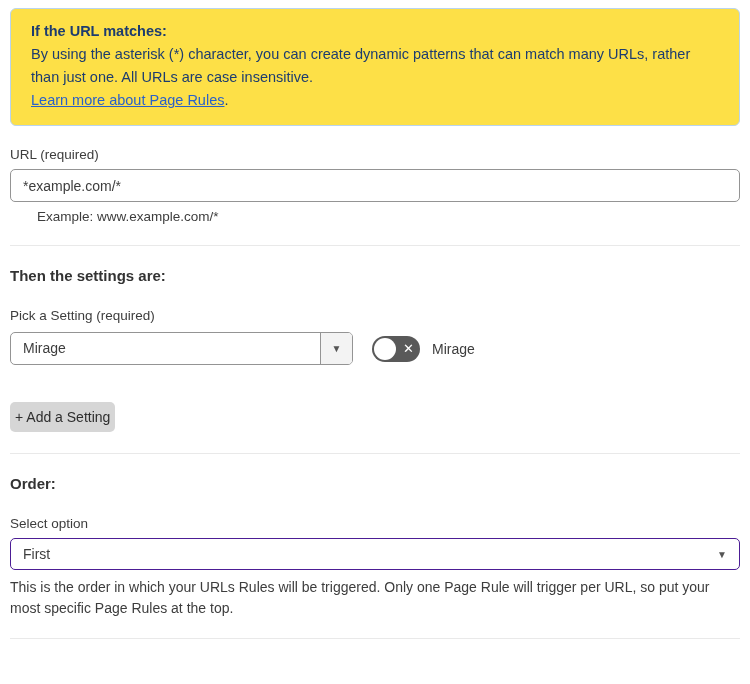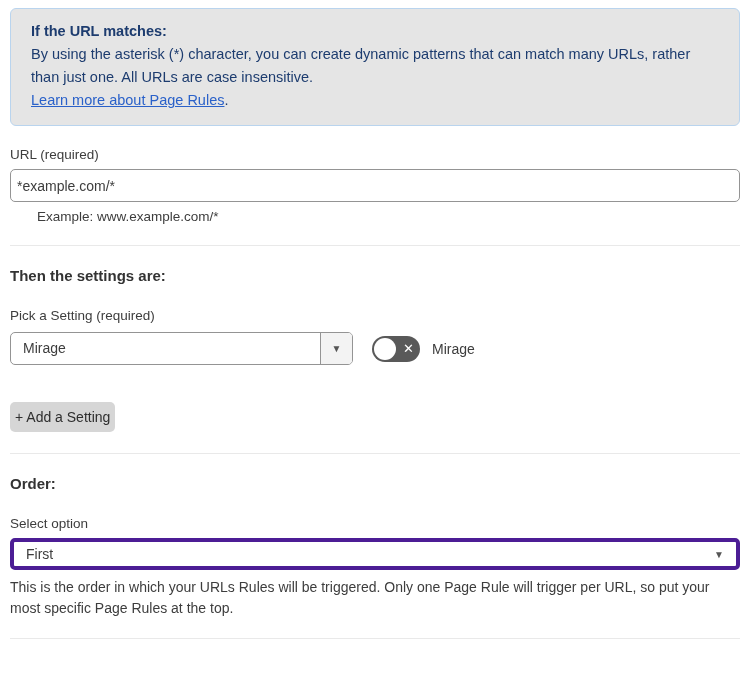--- a/index.html
+++ b/index.html
@@ -16,21 +16,21 @@
 
   .page-title {
     font-size: 20px;
     font-weight: 700;
     color: #36393e;
     margin: 2px 0 15px 0;
     letter-spacing: 0.1px;
   }
 
   .info-box {
-    background: #e5e5e5;
+    background: #fde047;
     border: 1px solid #b9d4ee;
     border-radius: 6px;
     padding: 11px 20px 13px 20px;
     color: #1d3c6f;
     font-size: 14.5px;
     line-height: 23px;
     margin-bottom: 21px;
   }
   .info-heading { font-weight: 700; }
   .info-link {
@@ -43,21 +43,21 @@
   .field-label {
     font-size: 13.5px;
     color: #3d3d3d;
     margin: 12px 0 7px 0;
   }
   .text-input {
     width: 100%;
     height: 33px;
     border: 1px solid #949494;
     border-radius: 5px;
-    padding: 0 6px;
+    padding: 0 12px;
     font-size: 14px;
     font-family: "Liberation Sans", sans-serif;
     color: #3d3d3d;
     background: #ffffff;
     outline: none;
   }
   .helper-text {
     font-size: 13.5px;
     color: #3d3d3d;
     margin-top: 7px;
@@ -159,21 +159,21 @@
     font-family: "Liberation Sans", sans-serif;
     cursor: pointer;
     white-space: nowrap;
   }
   .btn-gray { background: #d6d6d6; color: #2e2e2e; }
   .add-setting-btn { margin-top: 37px; }
 
   .select-control {
     width: 100%;
     height: 32px;
-    border: 4px solid #4c1d95;
+    border: 1px solid #4c1d95;
     border-radius: 5px;
     display: flex;
     align-items: center;
     justify-content: space-between;
     padding: 0 12px;
     font-size: 14px;
     color: #3d3d3d;
     background: #ffffff;
     cursor: pointer;
   }

